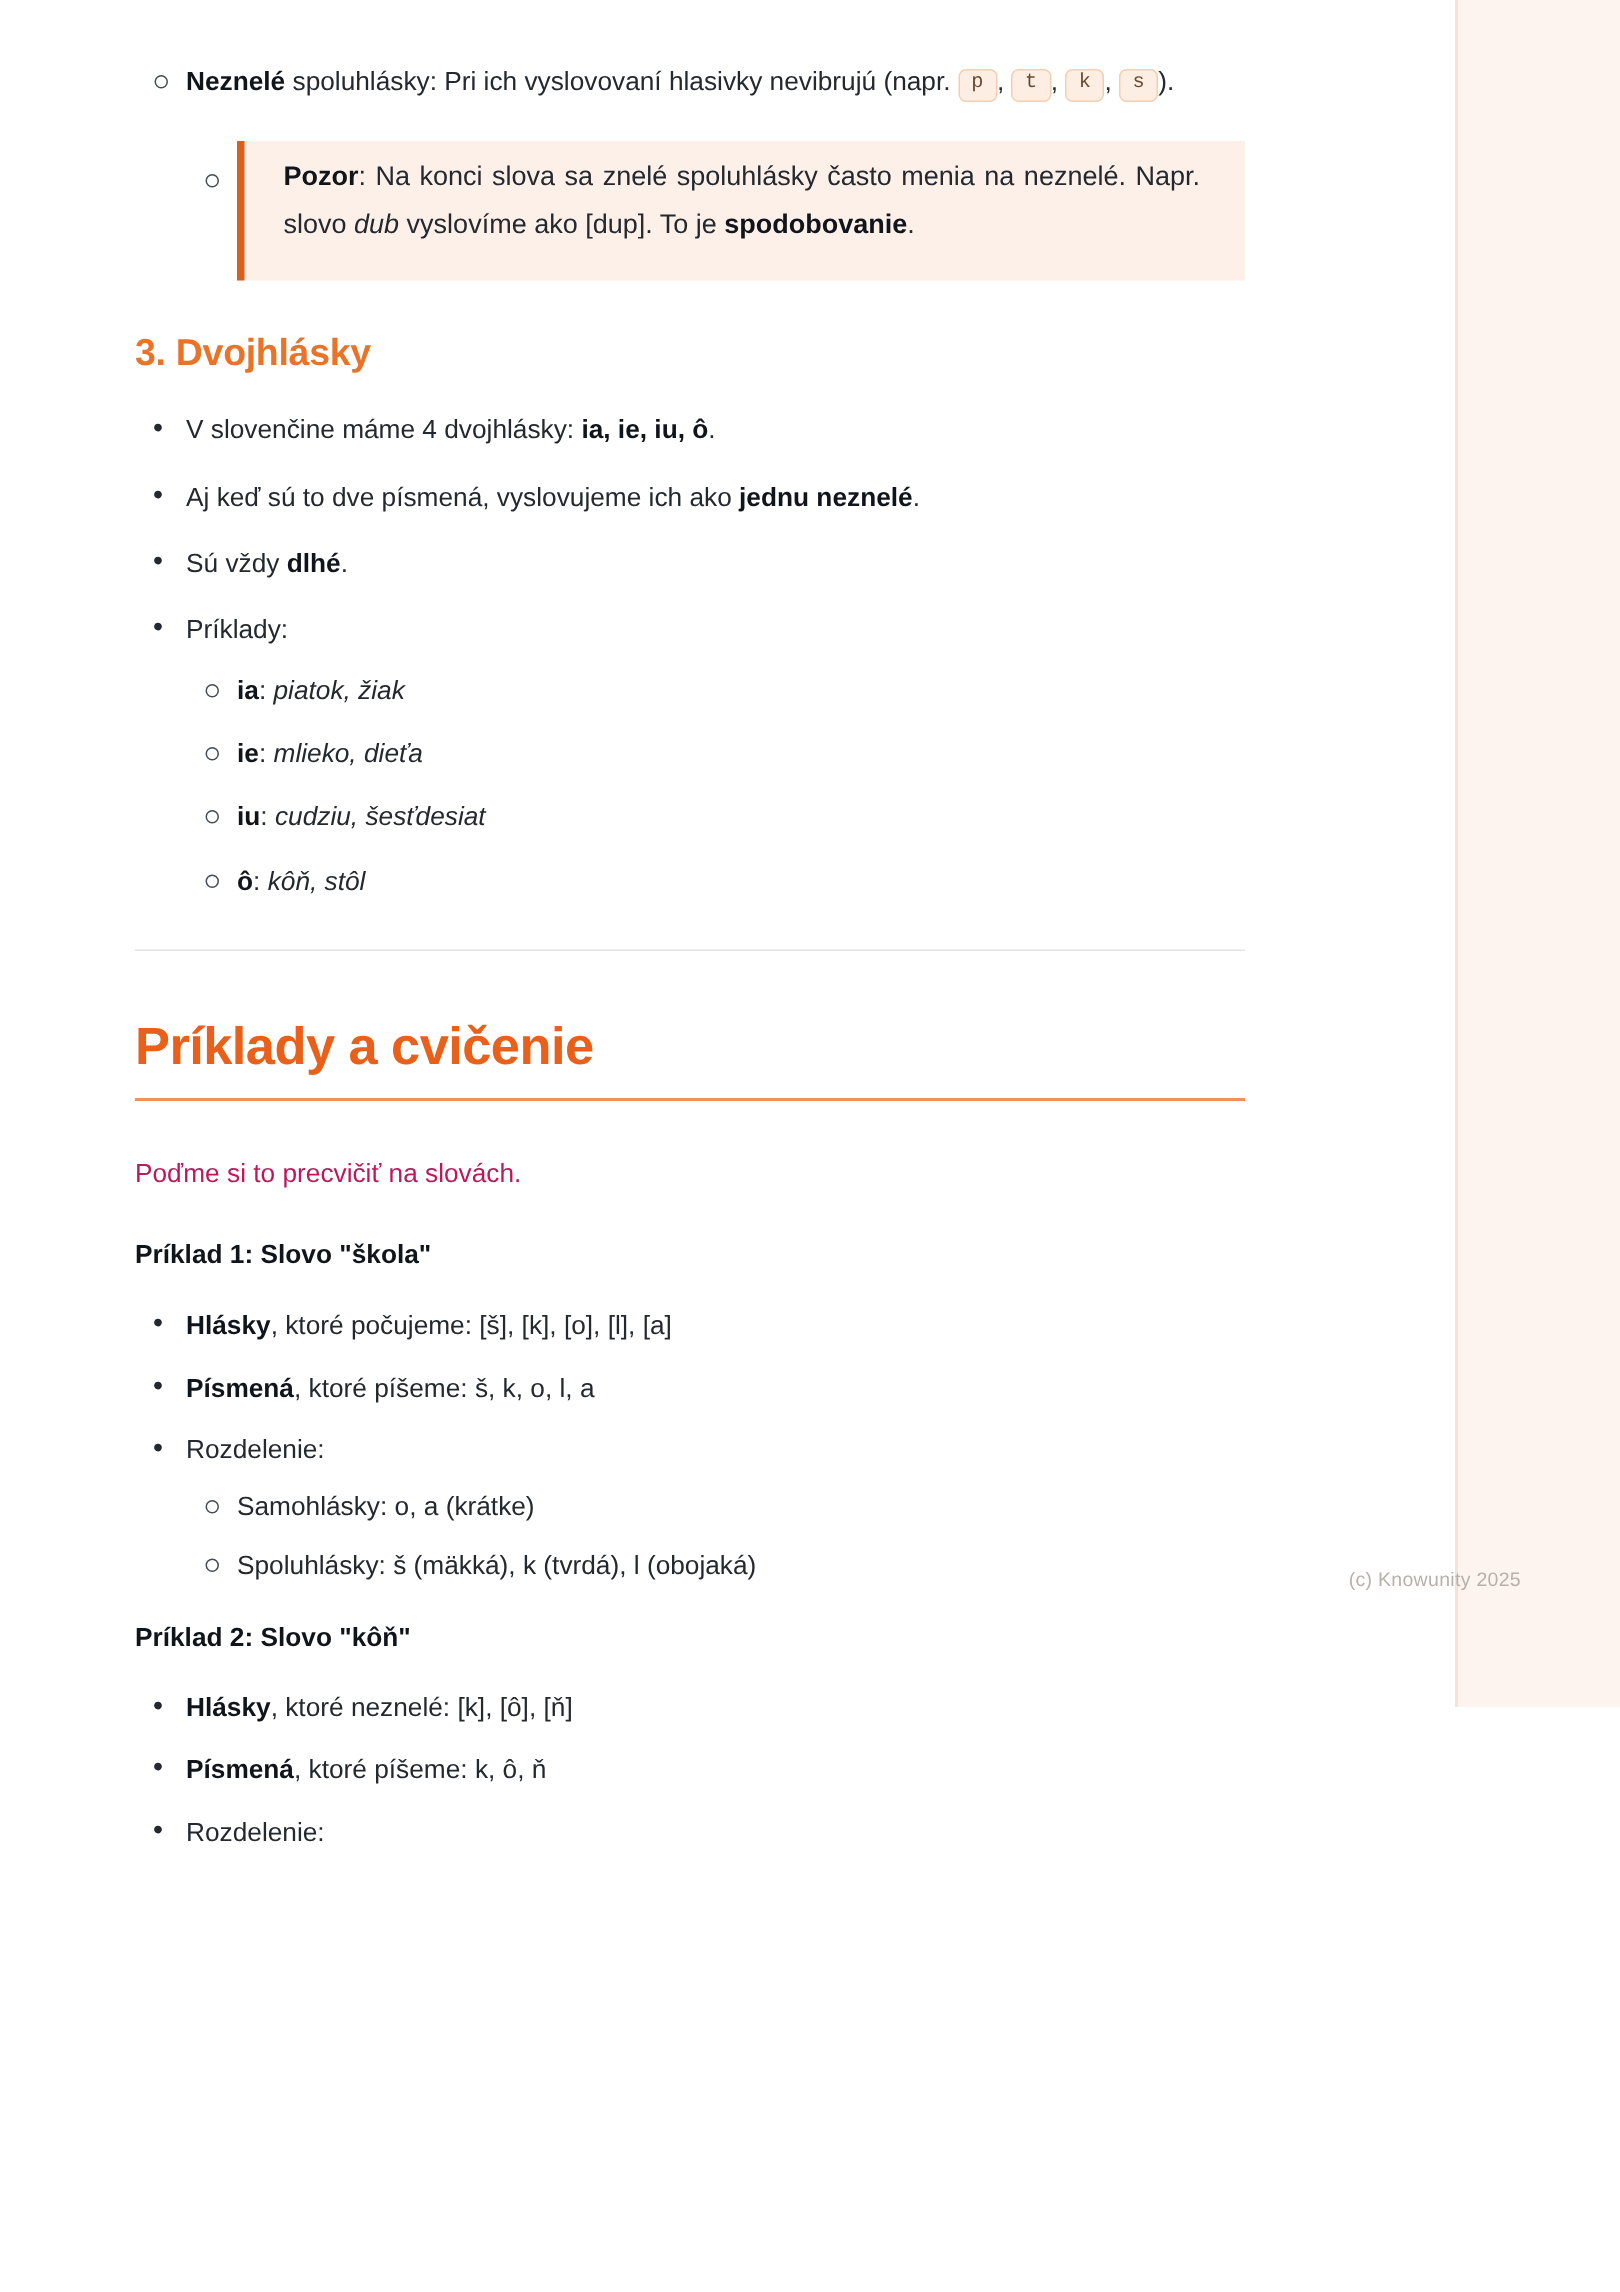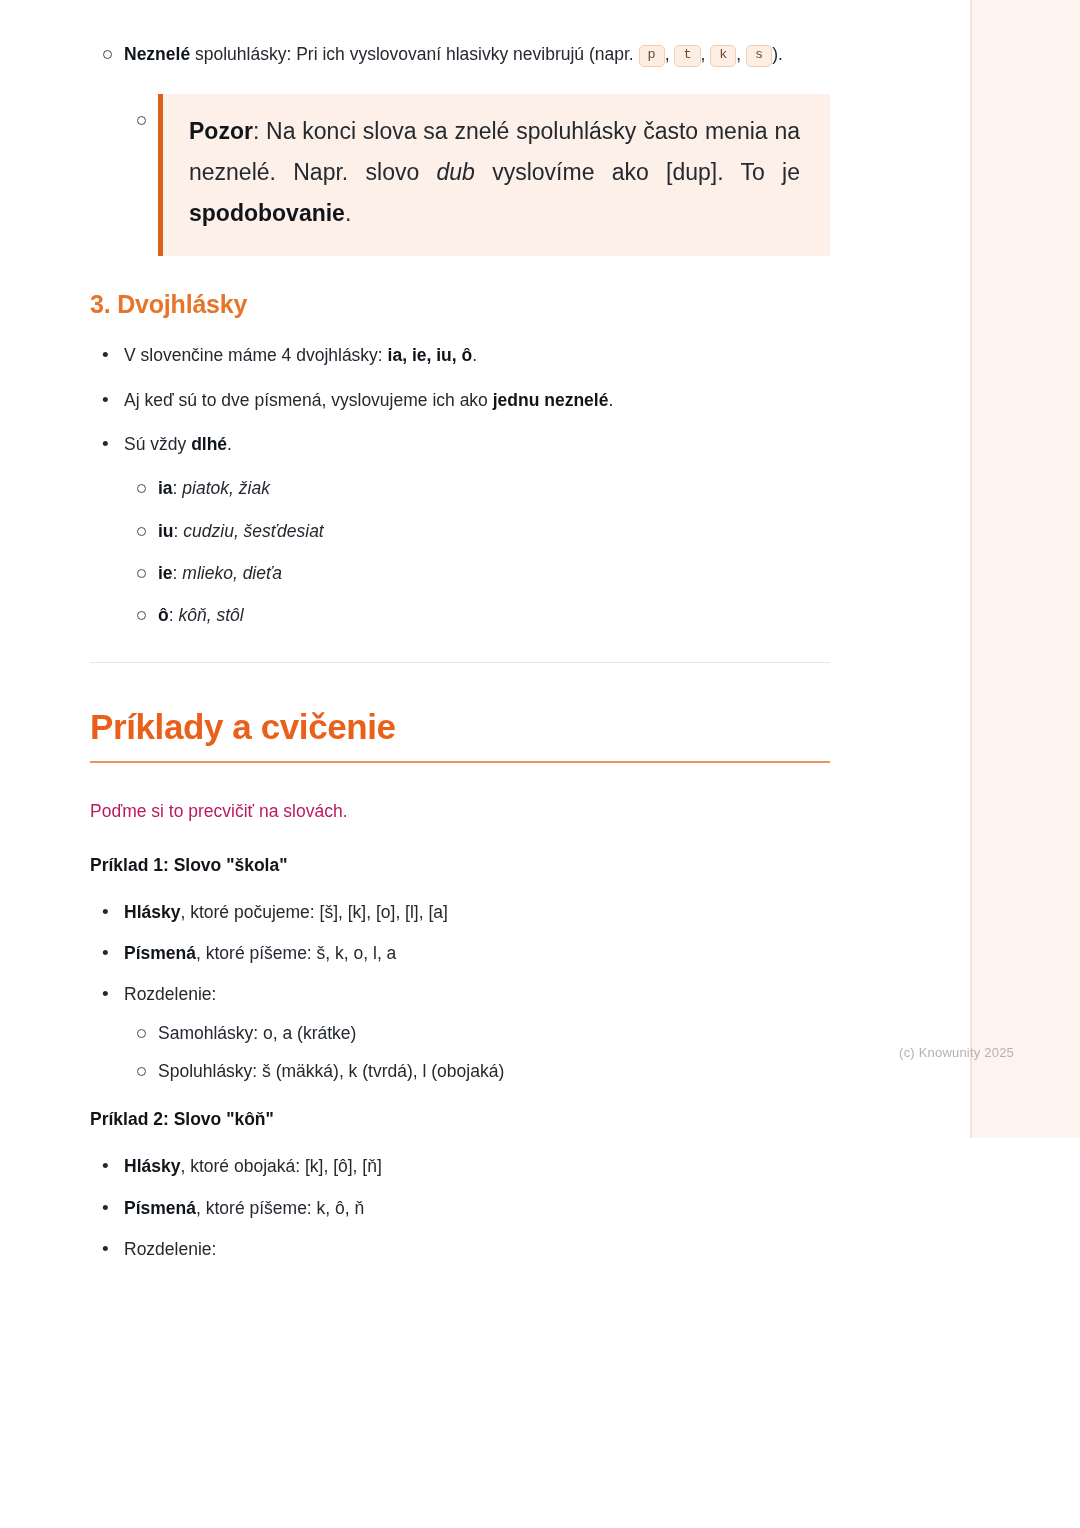--- a/index.html
+++ b/index.html
@@ -97,22 +97,22 @@
     content: "";
     position: absolute;
     left: 13px; top: 22px;
     width: 7px; height: 7px;
     border: 1.4px solid #444c56;
     border-radius: 50%;
   }
   .callout {
     background: #fdf0e8;
     border-left: 5px solid #d9601d;
-    padding: 17px 30px 22px 26px;
-    font-size: 23px;
+    padding: 7px 30px 22px 26px;
+    font-size: 18px;
     line-height: 1.78;
     text-align: justify;
     color: #24292f;
   }
 
   h2.section {
     color: #e8742a;
     font-size: 25px;
     font-weight: bold;
     margin: 34px 0 22px 0;
@@ -186,30 +186,33 @@
     <ul>
       <li class="li lvl1">
         <span>V slovenčine máme 4 dvojhlásky: </span><span class="b">ia, ie, iu, ô</span><span>.</span>
       </li>
       <li class="li lvl1">
         <span>Aj keď sú to dve písmená, vyslovujeme ich ako </span><span class="b">jednu neznelé</span><span>.</span>
       </li>
       <li class="li lvl1">
         <span>Sú vždy </span><span class="b">dlhé</span><span>.</span>
       </li>
+      <li class="li lvl1" style="margin-bottom:12px;">
+        <span>Príklady:</span>
+      </li>
     </ul>
     <ul>
       <li class="li lvl2">
         <span class="b">ia</span><span>: </span><span class="i">piatok, žiak</span>
       </li>
       <li class="li lvl2">
+        <span class="b">ie</span><span>: </span><span class="i">mlieko, dieťa</span>
+      </li>
+      <li class="li lvl2">
         <span class="b">iu</span><span>: </span><span class="i">cudziu, šesťdesiat</span>
-      </li>
-      <li class="li lvl2">
-        <span class="b">ie</span><span>: </span><span class="i">mlieko, dieťa</span>
       </li>
       <li class="li lvl2">
         <span class="b">ô</span><span>: </span><span class="i">kôň, stôl</span>
       </li>
     </ul>
 
     <hr class="rule-thin">
 
     <h1 class="bigtitle">Príklady a cvičenie</h1>
     <hr class="rule-orange">
@@ -233,21 +236,21 @@
         <span>Samohlásky: o, a (krátke)</span>
       </li>
       <li class="li lvl2" style="margin-bottom:24px;">
         <span>Spoluhlásky: š (mäkká), k (tvrdá), l (obojaká)</span>
       </li>
     </ul>
 
     <p class="subhead">Príklad 2: Slovo "kôň"</p>
     <ul class="tight">
       <li class="li lvl1">
-        <span class="b">Hlásky</span><span>, ktoré obojaká: [k], [ô], [ň]</span>
+        <span class="b">Hlásky</span><span>, ktoré neznelé: [k], [ô], [ň]</span>
       </li>
       <li class="li lvl1">
         <span class="b">Písmená</span><span>, ktoré píšeme: k, ô, ň</span>
       </li>
       <li class="li lvl1" style="margin-bottom:10px;">
         <span>Rozdelenie:</span>
       </li>
     </ul>
 
   </div>

